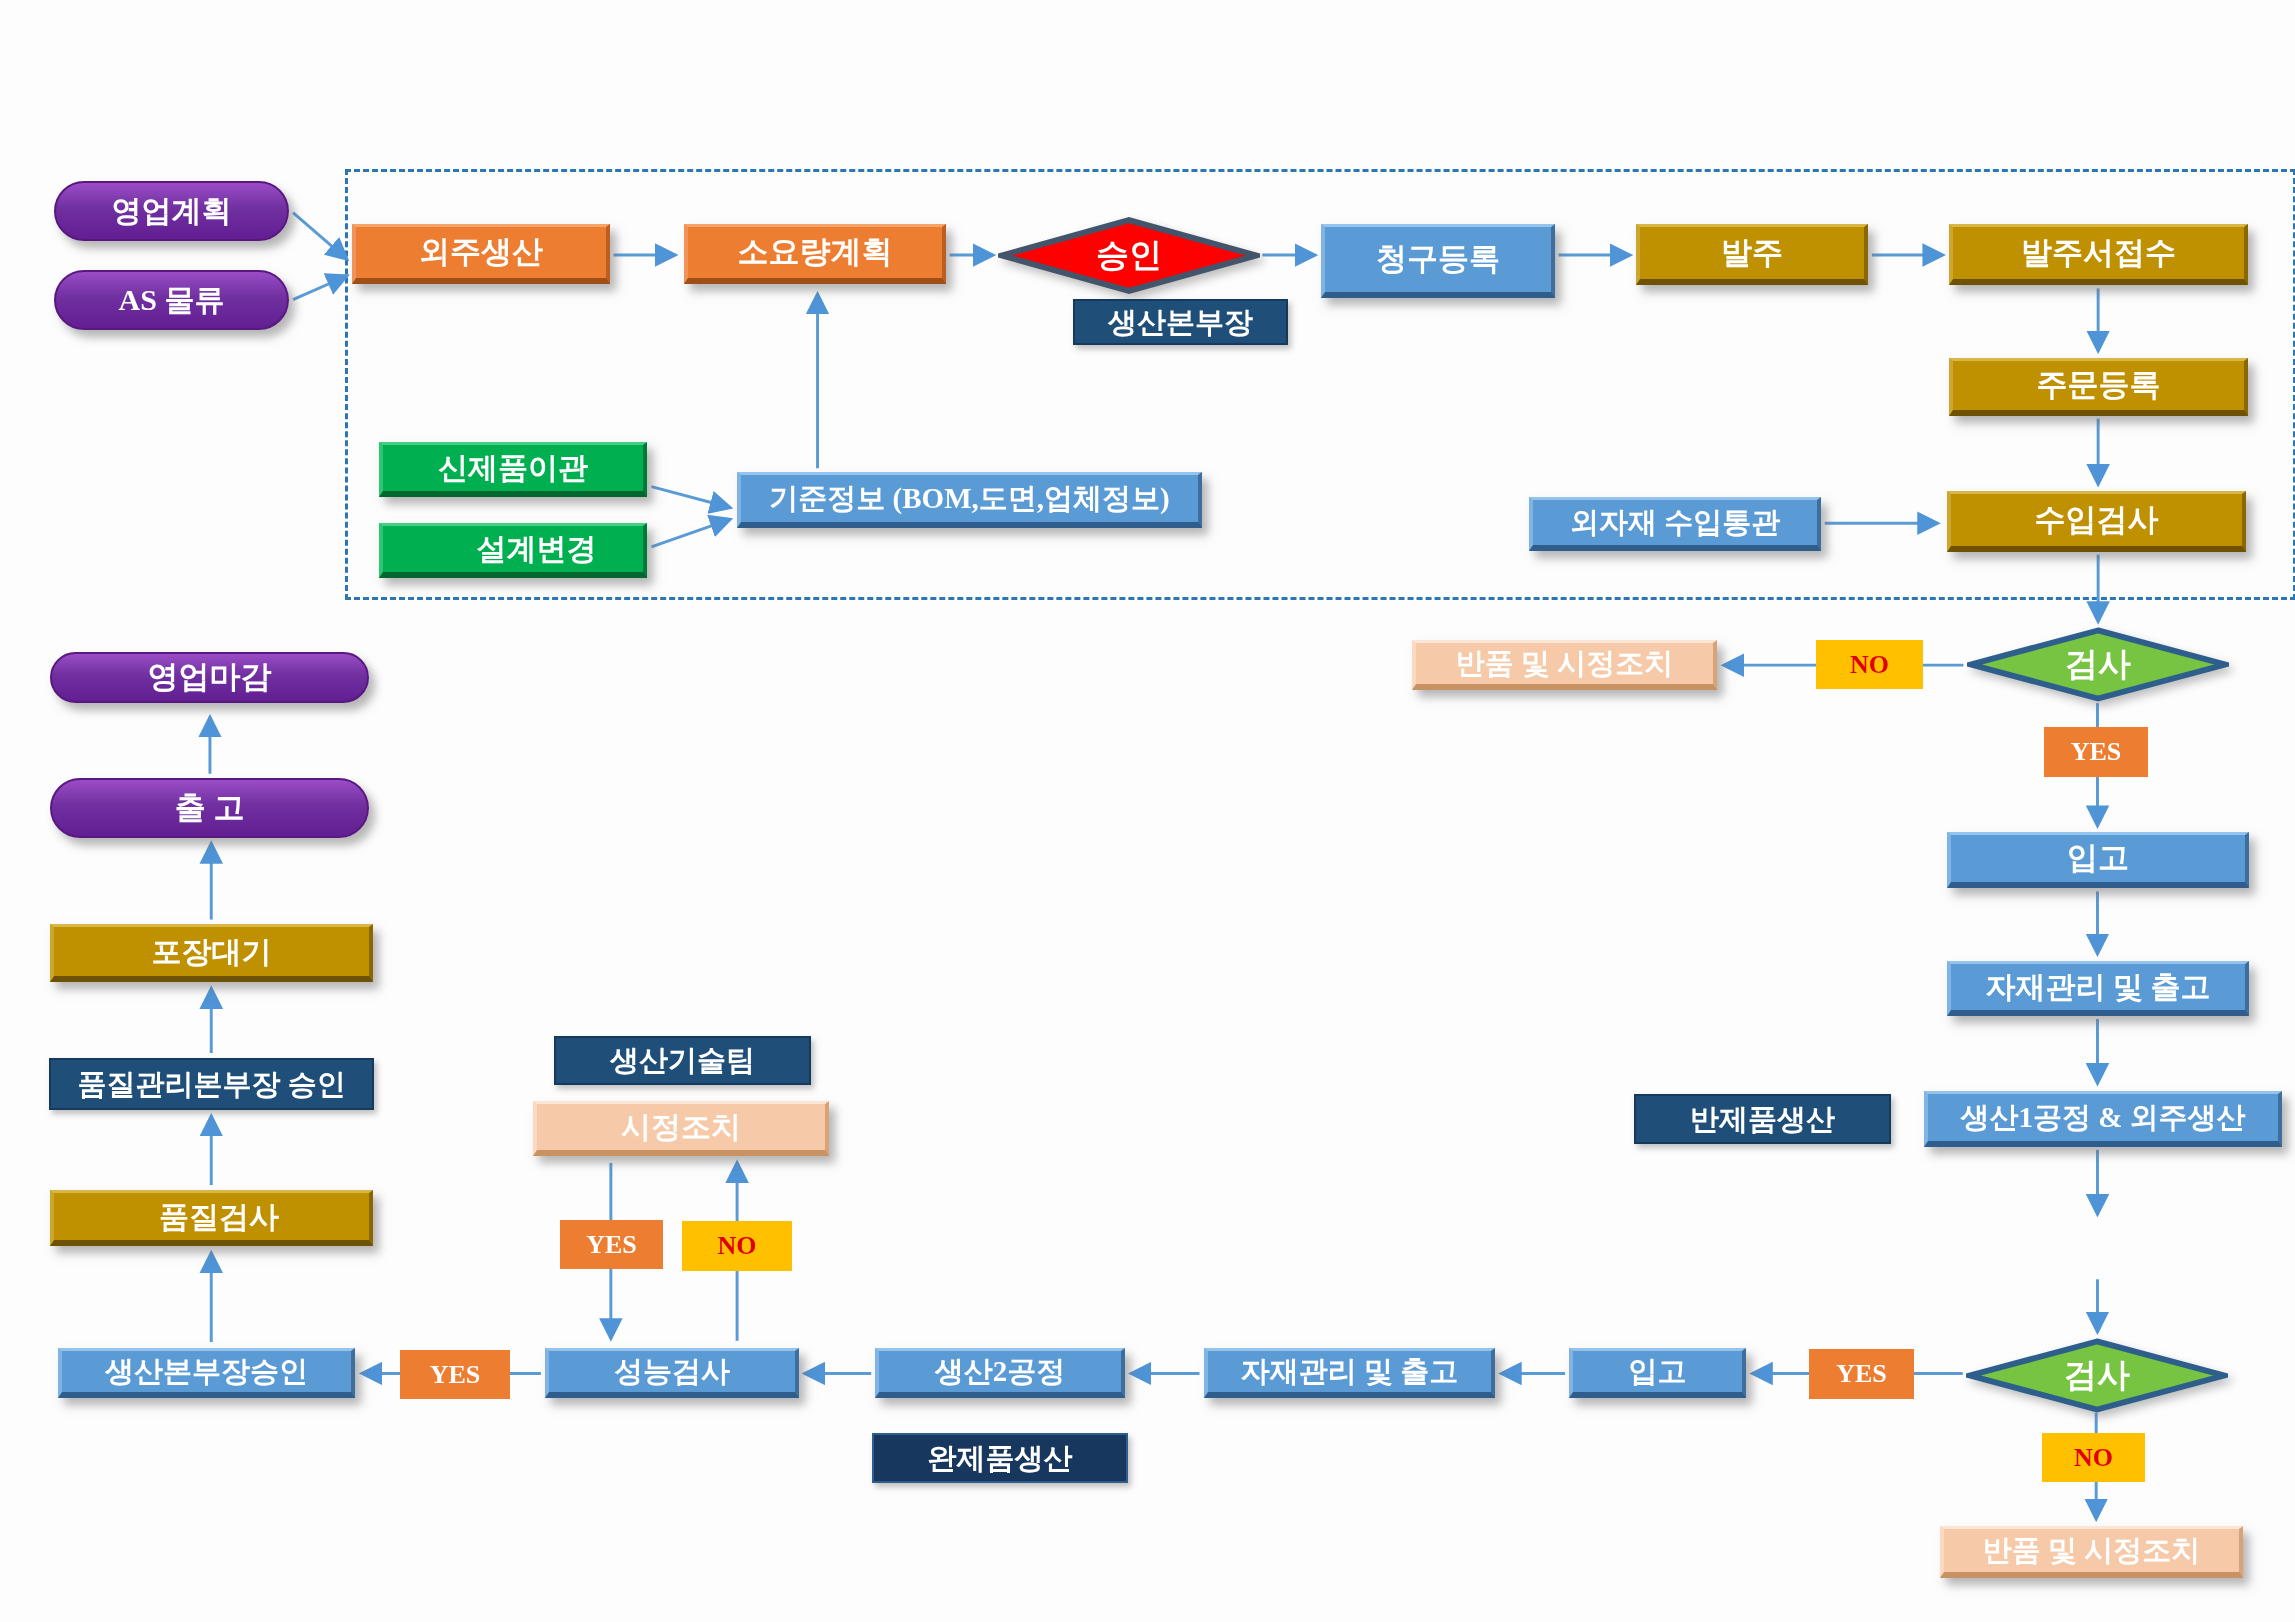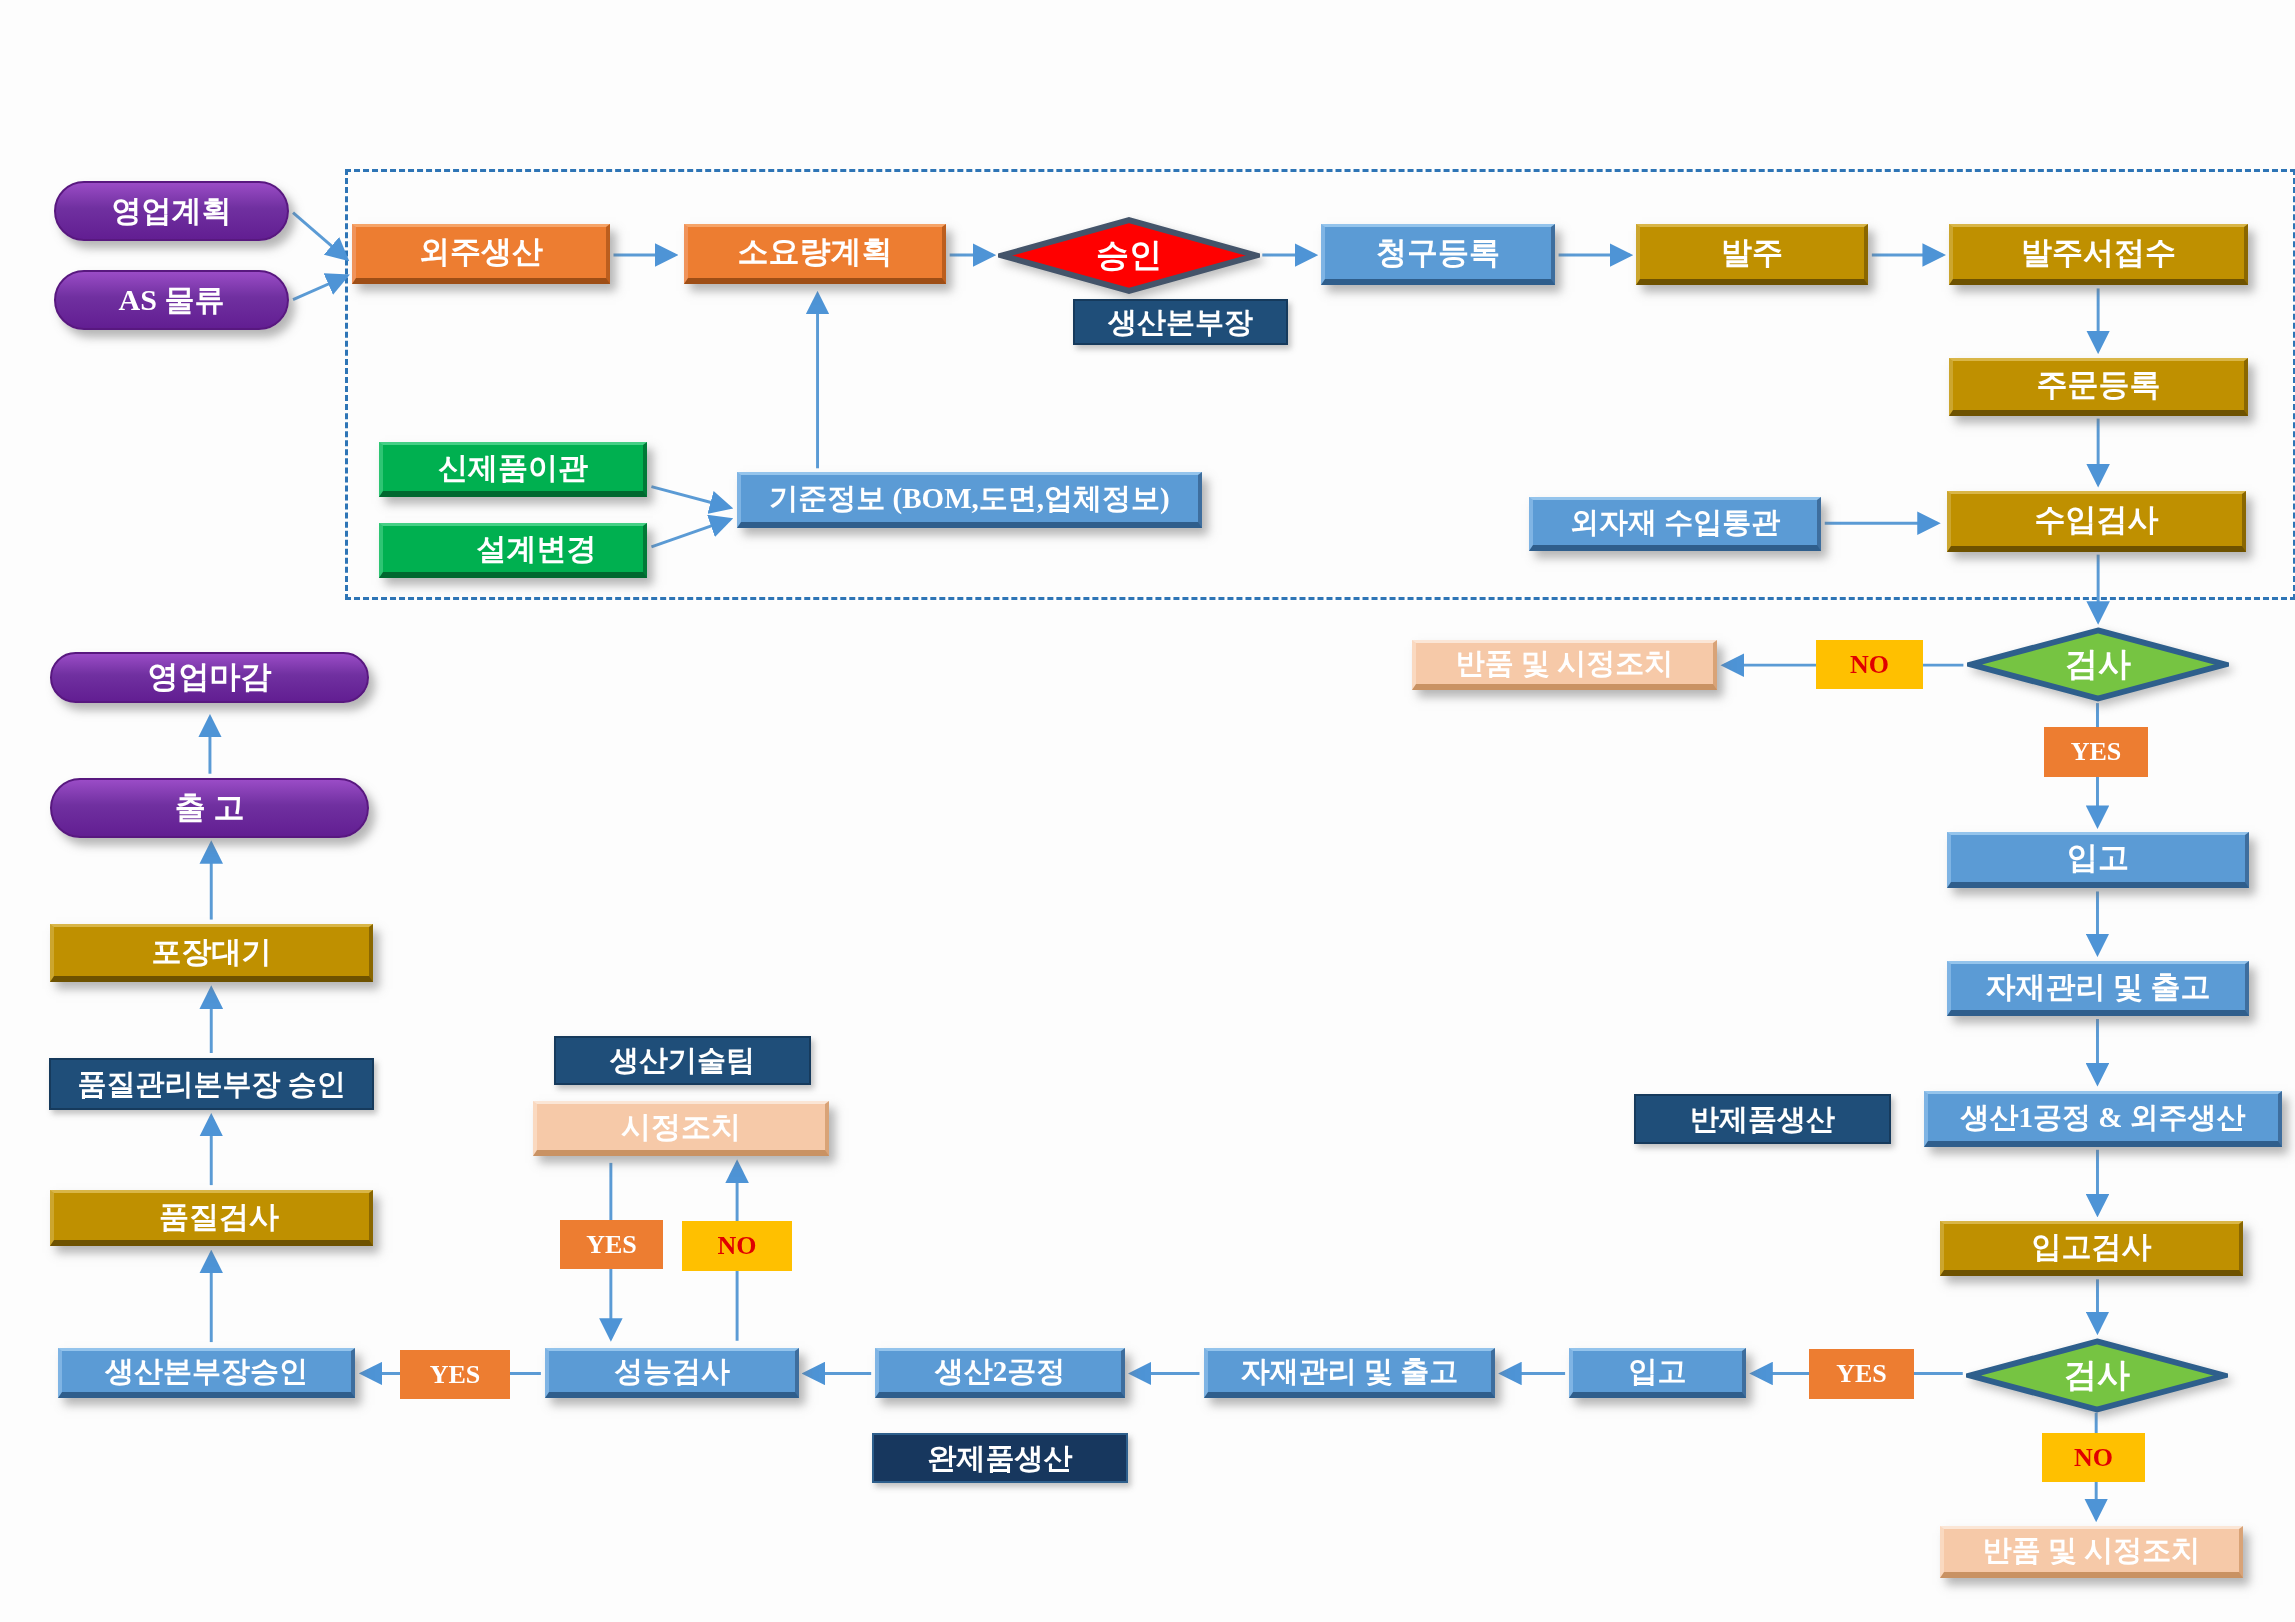--- a/index.html
+++ b/index.html
@@ -105,21 +105,21 @@
   <div class="diamond fs50" style="left:998px;top:216px;width:262px;height:79px;">
     <svg viewBox="0 0 400 120">
       <polygon points="200,6 394,60 200,114 6,60" fill="#FF0000" stroke="#44546A" stroke-width="9"></polygon>
       </svg>
     <span class="dlabel">승인</span>
   </div>
   <div class="node navy softshadow fs44" style="left:1031px;top:299px;width:215px;height:46px;margin-left:42px;">
     <span>생산본부장</span>
     </div>
 
-  <div class="node bevel blue shadow fs48" style="left:1321px;top:224px;width:234px;height:61px;">
+  <div class="node bevel blue shadow fs48" style="left:1321px;top:224px;width:234px;height:74px;">
     <span>청구등록</span>
     </div>
   <div class="node bevel gold shadow fs48" style="left:1636px;top:224px;width:232px;height:61px;">
     <span>발주</span>
     </div>
   <div class="node bevel gold shadow fs48" style="left:1949px;top:224px;width:299px;height:61px;">
     <span>발주서접수</span>
     </div>
   <div class="node bevel gold shadow fs48" style="left:1949px;top:358px;width:299px;height:58px;">
     <span>주문등록</span>
@@ -162,23 +162,20 @@
     </div>
   <div class="node bevel blue shadow fs46" style="left:1947px;top:961px;width:302px;height:55px;">
     <span>자재관리 및 출고</span>
     </div>
   <div class="node navy softshadow fs44" style="left:1634px;top:1094px;width:257px;height:50px;">
     <span>반제품생산</span>
     </div>
   <div class="node bevel blue shadow fs44" style="left:1924px;top:1091px;width:358px;height:56px;">
     <span>생산1공정 &amp; 외주생산</span>
     </div>
-  <div class="node bevel gold shadow fs46" style="left:1940px;top:1221px;width:303px;height:55px;">
-    <span>입고검사</span>
-    </div>
 
   <div class="diamond fs50" style="left:1966px;top:1338px;width:262px;height:75px;">
     <svg viewBox="0 0 400 114">
       <polygon points="200,5 394,57 200,109 6,57" fill="#76C442" stroke="#2E5F8C" stroke-width="9"></polygon>
       </svg>
     <span class="dlabel">검사</span>
   </div>
   <div class="badge yes fs40" style="left:1809px;top:1349px;width:105px;height:50px;">
     <span>YES</span>
     </div>

